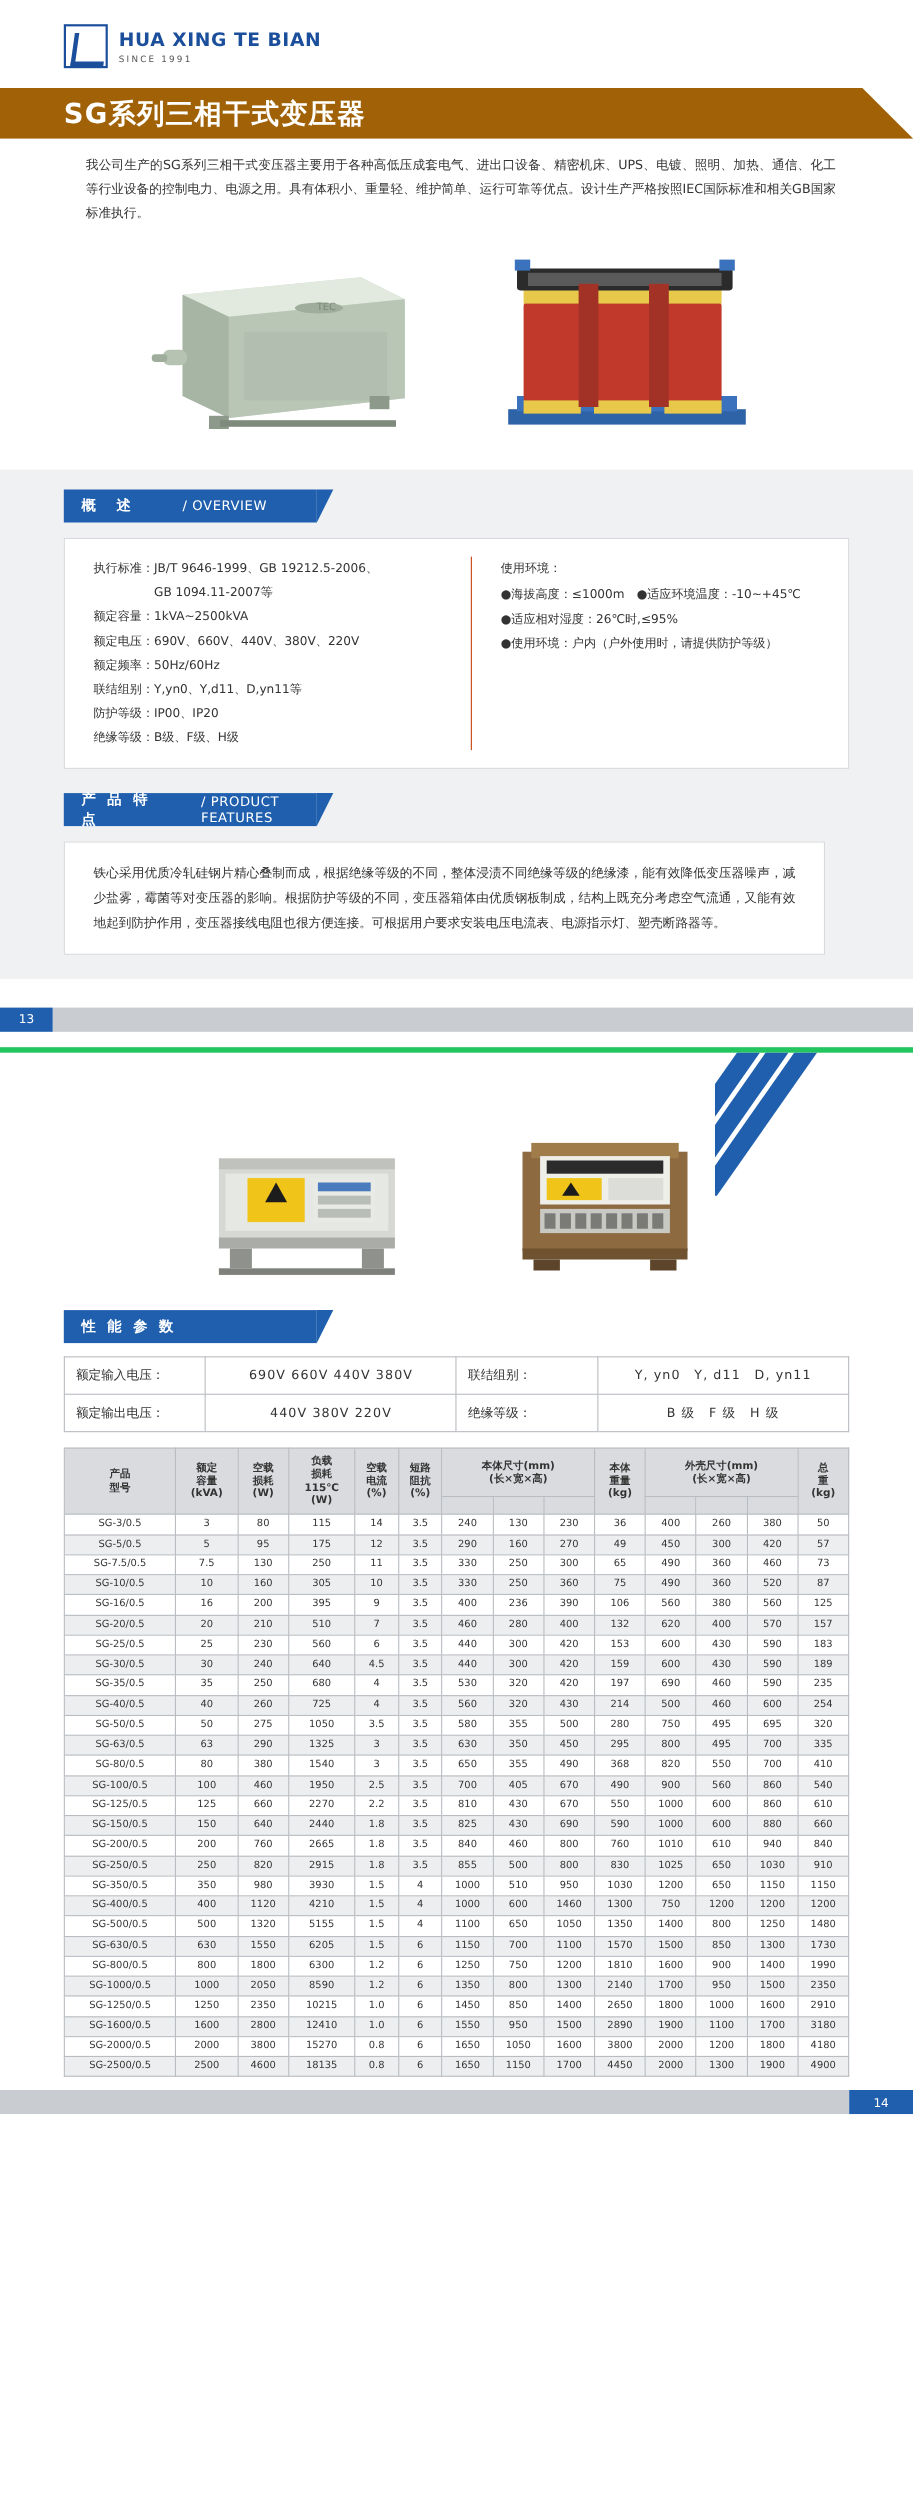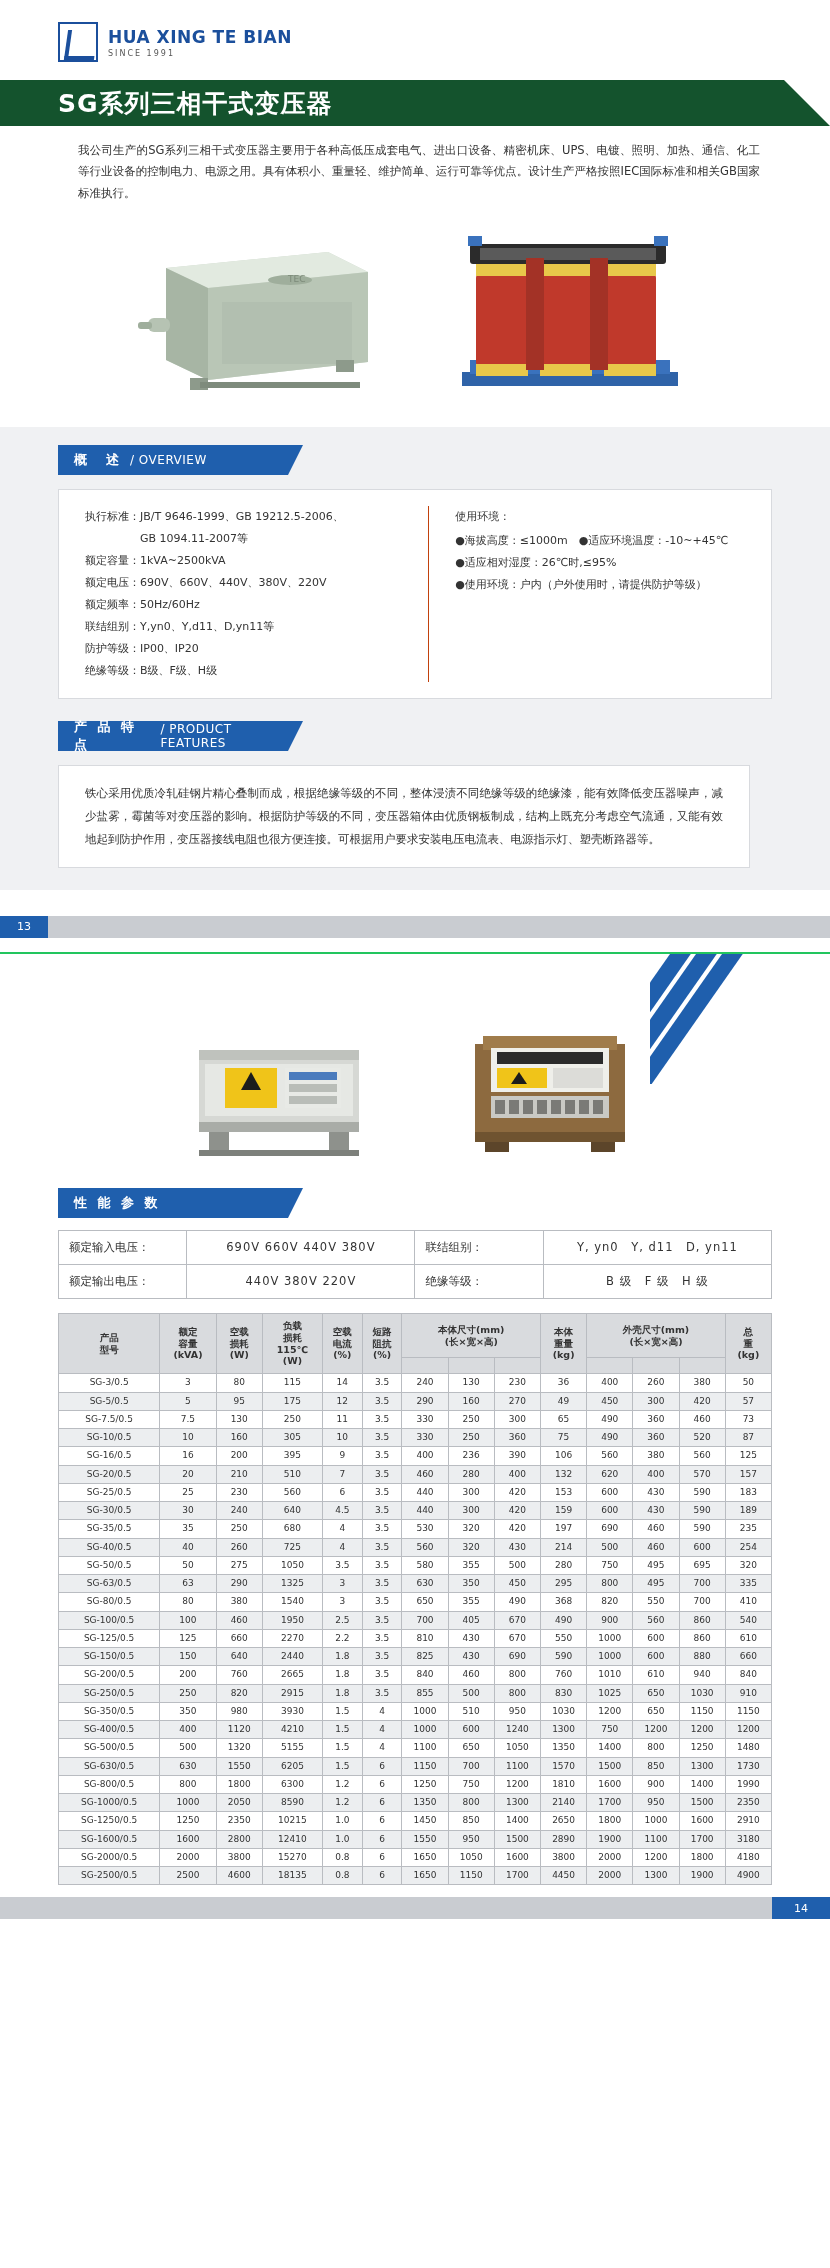--- a/index.html
+++ b/index.html
@@ -47,21 +47,21 @@
   }
   .logo-text-sub {
     font-size: 8px;
     color: #555;
     letter-spacing: 2px;
     margin-top: 2px;
   }
   .title-band {
     position: relative;
     height: 46px;
-    background: #14532d;
+    background: #a16207;
     display: flex;
     align-items: center;
     margin-top: 4px;
   }
   .title-band:after {
     content: "";
     position: absolute;
     right: 0; top: 0;
     width: 0; height: 0;
     border-top: 46px solid #ffffff;
@@ -100,20 +100,21 @@
     align-items: center;
     height: 30px;
     background: #1f5fad;
     width: 230px;
     margin-left: 58px;
     position: relative;
     color: #fff;
     font-size: 13px;
     padding-left: 16px;
     letter-spacing: 0.5px;
+    gap: 36px;
   }
   .sec-head:after {
     content: "";
     position: absolute;
     right: -15px; top: 0;
     width: 0; height: 0;
     border-top: 30px solid #1f5fad;
     border-right: 15px solid transparent;
   }
   .sec-head .cn { font-weight: bold; letter-spacing: 3px;}
@@ -160,21 +161,21 @@
   .pg-num-left {
     width: 48px;
     background: #1f5fad;
     color: #fff;
     font-size: 11px;
     display: flex; align-items: center; justify-content: center;
   }
   .footer-rest { flex: 1; background: #c9ccd1; }
   .page-gap { height: 14px; background: #ffffff; }
   
-  .page2 { position: relative; padding-bottom: 0; border-top: 2px solid #22c55e;}
+  .page2 { position: relative; padding-bottom: 0; border-top: 5px solid #22c55e;}
   .deco-stripes {
     position: absolute;
     top: 0; right: 10px;
     width: 170px; height: 130px;
     overflow: hidden;
   }
   .deco-stripes span {
     position: absolute;
     height: 300px; width: 17px;
     background: #1f5fad;
@@ -754,21 +755,21 @@
           </tr>
           <tr>
             <td class="model">SG-400/0.5</td>
             <td>400</td>
             <td>1120</td>
             <td>4210</td>
             <td>1.5</td>
             <td>4</td>
             <td>1000</td>
             <td>600</td>
-            <td>1240</td>
+            <td>1460</td>
             <td>1300</td>
             <td>750</td>
             <td>1200</td>
             <td>1200</td>
             <td>1200</td>
           </tr>
           <tr>
             <td class="model">SG-500/0.5</td>
             <td>500</td>
             <td>1320</td>

